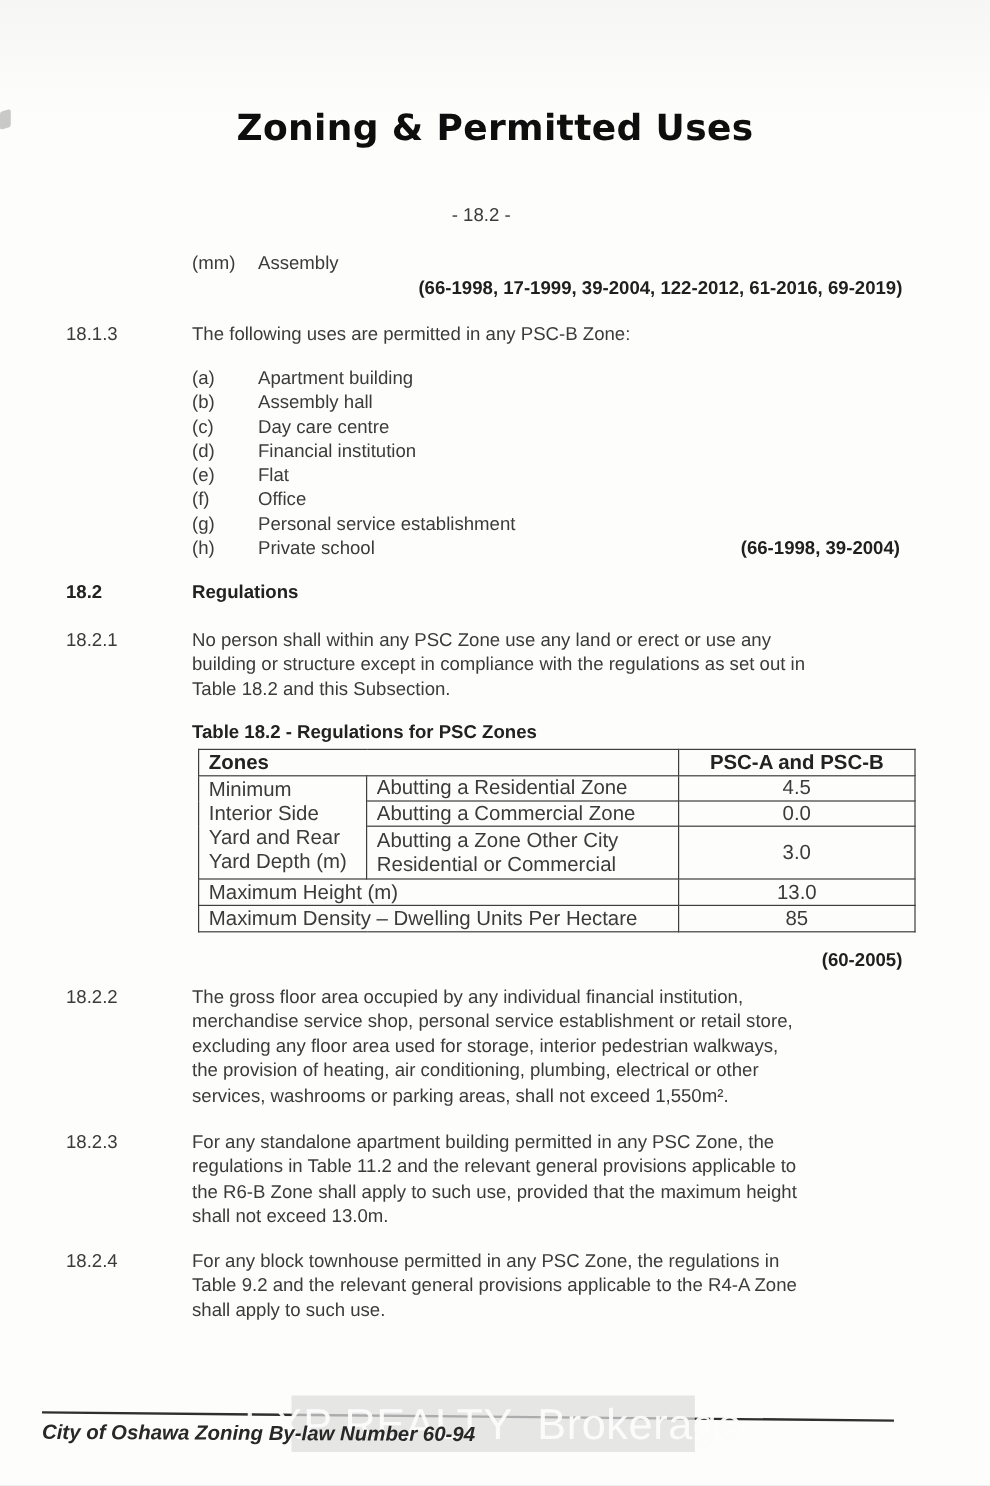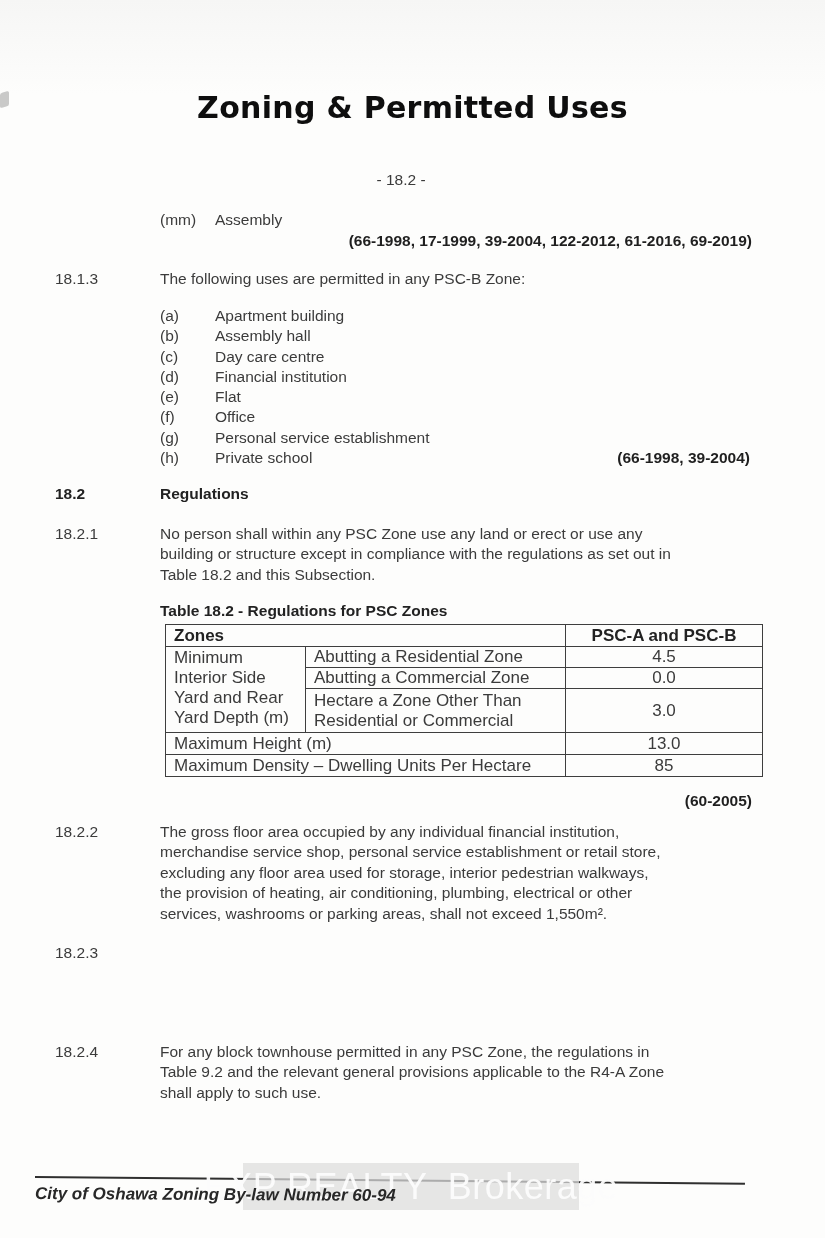--- a/index.html
+++ b/index.html
@@ -150,21 +150,21 @@
 Yard and Rear
 Yard Depth (m)</td>
         <td>Abutting a Residential Zone</td>
         <td class="val">4.5</td>
       </tr>
       <tr style="height:21px;">
         <td>Abutting a Commercial Zone</td>
         <td class="val">0.0</td>
       </tr>
       <tr style="height:44px;">
-        <td class="pre">Hectare a Zone Other Than
+        <td class="pre">Abutting a Zone Other City
 Residential or Commercial</td>
         <td class="val">3.0</td>
       </tr>
       <tr style="height:22px;">
         <td colspan="2">Maximum Height (m)</td>
         <td class="val">13.0</td>
       </tr>
       <tr style="height:22px;">
         <td colspan="2">Maximum Density – Dwelling Units Per Hectare</td>
         <td class="val">85</td>
@@ -176,20 +176,24 @@
   <div class="abs body-txt cite sec-text" style="top:778px;">(60-2005)</div>
 
   <div class="abs body-txt sec-num" style="top:809px;">18.2.2</div>
   <div class="abs body-txt sec-text pre" style="top:809px;">The gross floor area occupied by any individual financial institution,
 merchandise service shop, personal service establishment or retail store,
 excluding any floor area used for storage, interior pedestrian walkways,
 the provision of heating, air conditioning, plumbing, electrical or other
 services, washrooms or parking areas, shall not exceed 1,550m².</div>
 
   <div class="abs body-txt sec-num" style="top:930px;">18.2.3</div>
+  <div class="abs body-txt sec-text pre" style="top:930px;">For any standalone apartment building permitted in any PSC Zone, the
+regulations in Table 11.2 and the relevant general provisions applicable to
+the R6-B Zone shall apply to such use, provided that the maximum height
+shall not exceed 13.0m.</div>
 
   <div class="abs body-txt sec-num" style="top:1029px;">18.2.4</div>
   <div class="abs body-txt sec-text pre" style="top:1029px;">For any block townhouse permitted in any PSC Zone, the regulations in
 Table 9.2 and the relevant general provisions applicable to the R4-A Zone
 shall apply to such use.</div>
 
   <div class="abs footer-line"></div>
   <div class="abs watermark">EXP REALTY  Brokerage</div>
   <div class="abs footer-text">City of Oshawa Zoning By-law Number 60-94</div>
 

